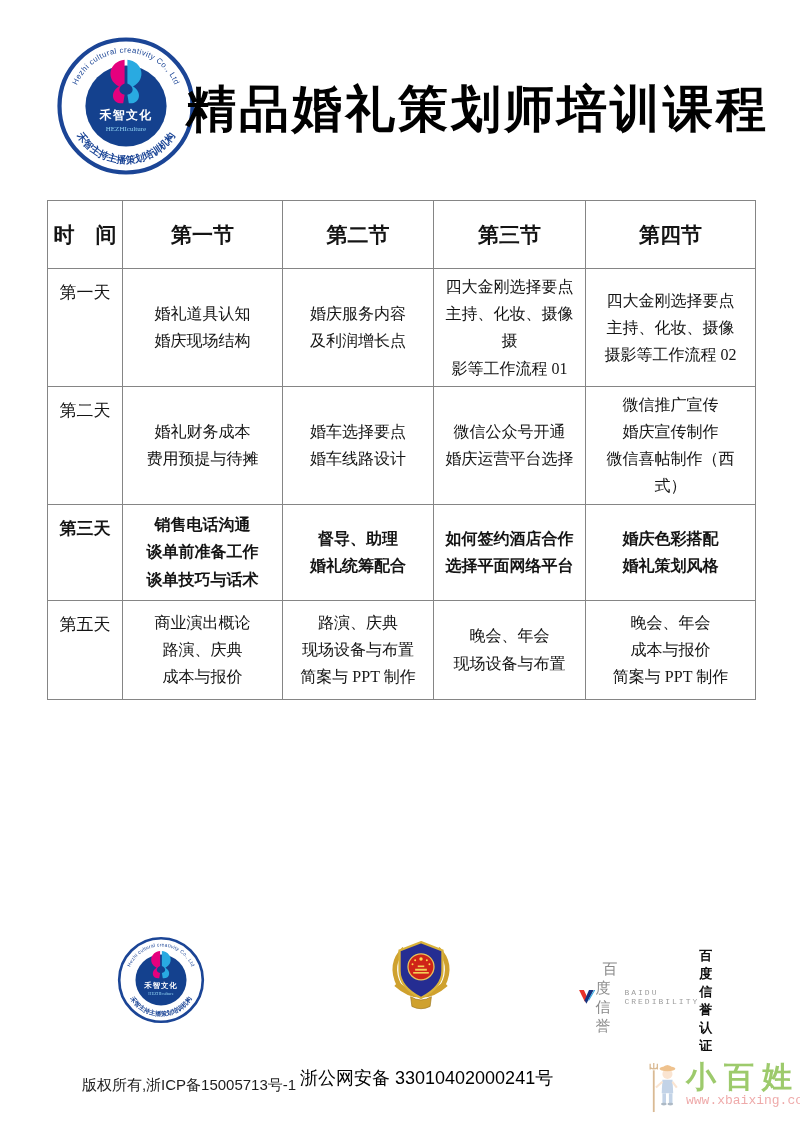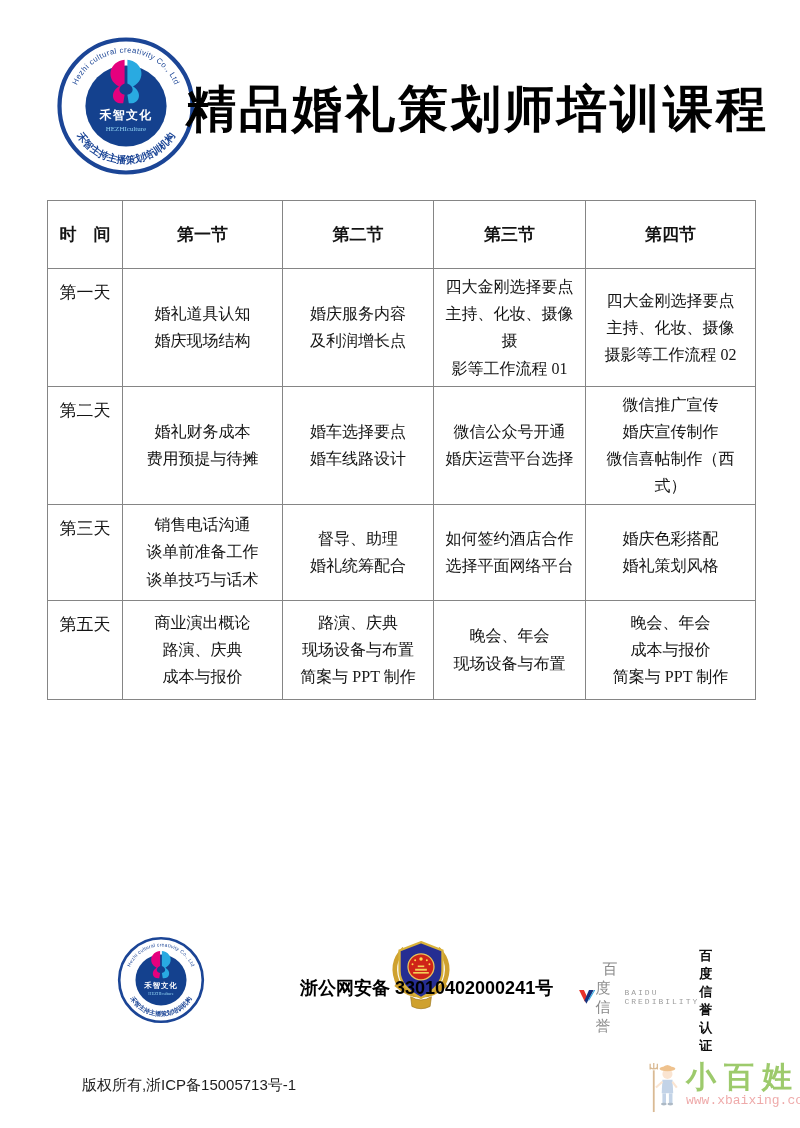--- a/index.html
+++ b/index.html
@@ -22,43 +22,43 @@
   
   table.course-table {
     position:absolute; left:47px; top:200px; width:708px;
     border-collapse:collapse; table-layout:fixed;
   }
   .course-table th, .course-table td {
     border:1px solid #858585; text-align:center; color:#141414;
     font-family:"Liberation Serif","DejaVu Serif",serif;
   }
   .course-table thead tr { height:68px; }
-  .course-table th { font-size:17px; font-weight:600; vertical-align:middle; }
+  .course-table th { font-size:21px; font-weight:600; vertical-align:middle; }
   .course-table td.day-cell {
     vertical-align:top; padding-top:12px; font-size:17px;
   }
   .course-table td.course-cell {
     vertical-align:middle; font-size:16px; line-height:1.7;
     white-space:pre-line; padding:4px 6px;
   }
-  tr.r1{height:102px;} tr.r2{height:92px;} tr.r3{height:96px;}
+  tr.r1{height:102px;} tr.r2{height:92px;} tr.r3{height:96px;font-weight:bold;}
   tr.r4{height:93px;} tr.r5{height:99px;} tr.r6{height:95px;}
 
   
   .footer-badge { position:absolute; left:117px; top:936px; }
   .copyright-text {
     position:absolute; left:74px; top:1076px; width:230px;
     font-family:"Liberation Sans","DejaVu Sans",sans-serif;
     font-size:15px; color:#1d1d1d; text-align:center; white-space:nowrap;
   }
   .police-badge { position:absolute; left:382px; top:933px; }
   .police-record-text {
-    position:absolute; left:300px; top:976px; width:240px;
+    position:absolute; left:300px; top:1066px; width:240px;
     font-family:"Liberation Sans","DejaVu Sans",sans-serif;
-    font-size:18px; font-weight:bold; color:#000; text-align:center; white-space:nowrap;
+    font-size:18px; font-weight:normal; color:#000; text-align:center; white-space:nowrap;
   }
   .baidu-block {
     position:absolute; left:578px; top:938px; width:145px;
     display:flex; align-items:center;
     font-family:Liberation Mono, monospace;
   }
   .baidu-name-cn { margin-top:2px; font-size:15px; color:#8a8a8a; letter-spacing:7px; text-indent:7px; }
   .baidu-name-en { margin-top:1px; font-size:8px;  color:#9c9c9c; letter-spacing:2px; }
   .baidu-cert    { margin-top:9px; font-size:13px; font-weight:bold; color:#0d0d0d; letter-spacing:2px; }
 

